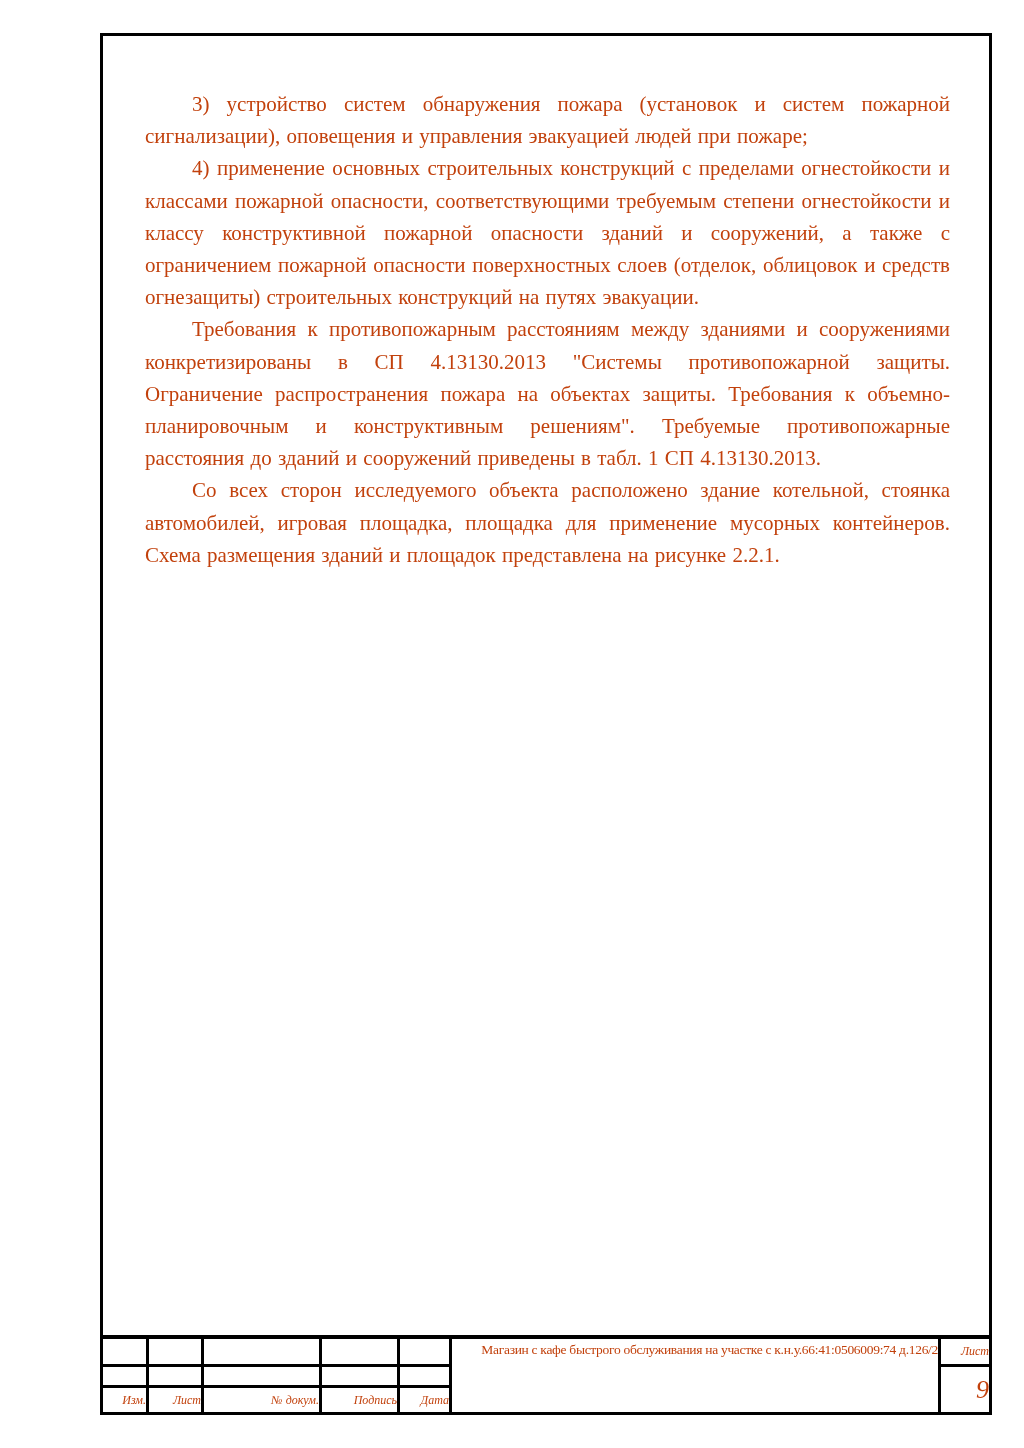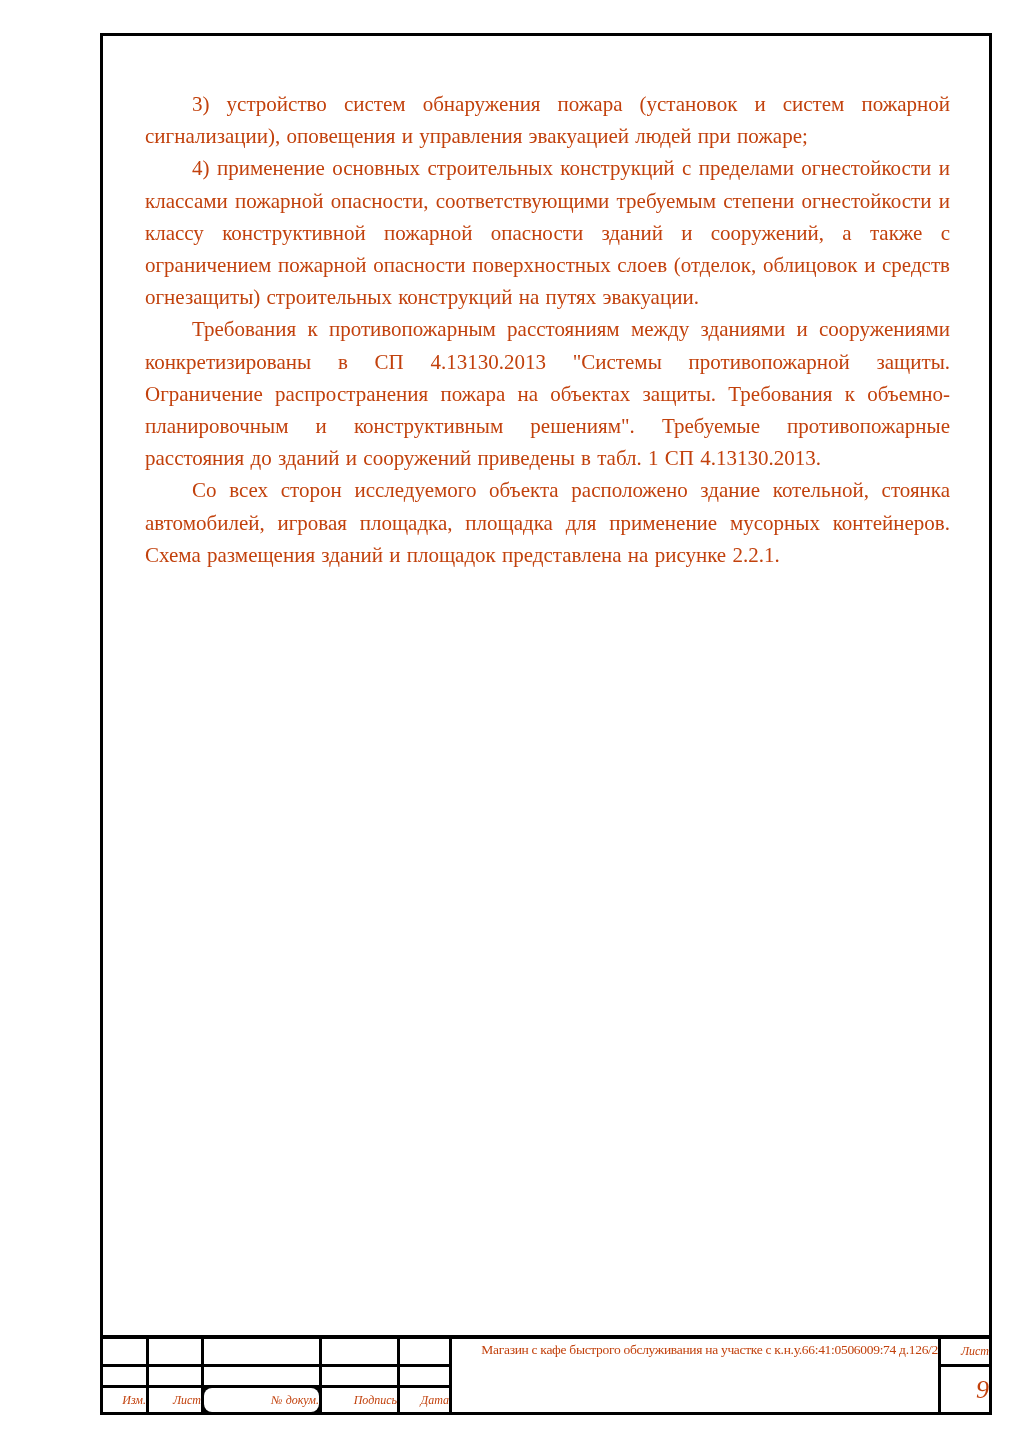--- a/index.html
+++ b/index.html
@@ -112,21 +112,21 @@
       <div class="cell" style="grid-column:3;grid-row:2;"></div>
       <div class="cell" style="grid-column:4;grid-row:2;"></div>
       <div class="cell" style="grid-column:5;grid-row:2;"></div>
 
       <div class="cell" style="grid-column:1;grid-row:3;">
         <span class="stamp-label">Изм.</span>
       </div>
       <div class="cell" style="grid-column:2;grid-row:3;">
         <span class="stamp-label">Лист</span>
       </div>
-      <div class="cell" style="grid-column:3;grid-row:3;border-radius:8px;">
+      <div class="cell" style="grid-column:3;grid-row:3;">
         <span class="stamp-label">№ докум.</span>
       </div>
       <div class="cell" style="grid-column:4;grid-row:3;">
         <span class="stamp-label">Подпись</span>
       </div>
       <div class="cell" style="grid-column:5;grid-row:3;">
         <span class="stamp-label">Дата</span>
       </div>
 
       <div class="cell doc-title-cell">

